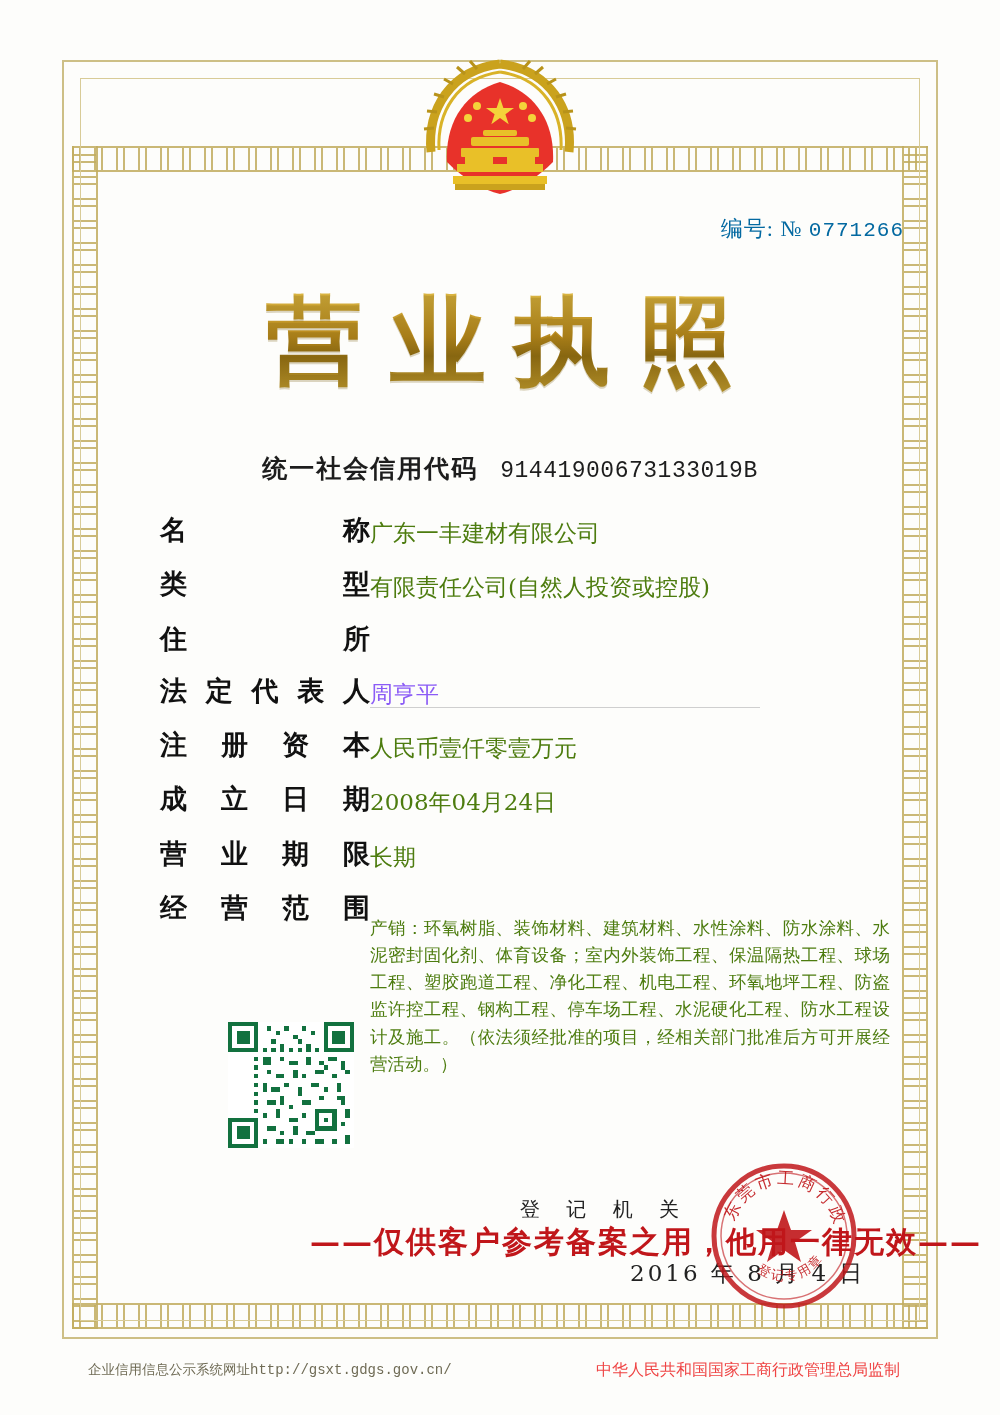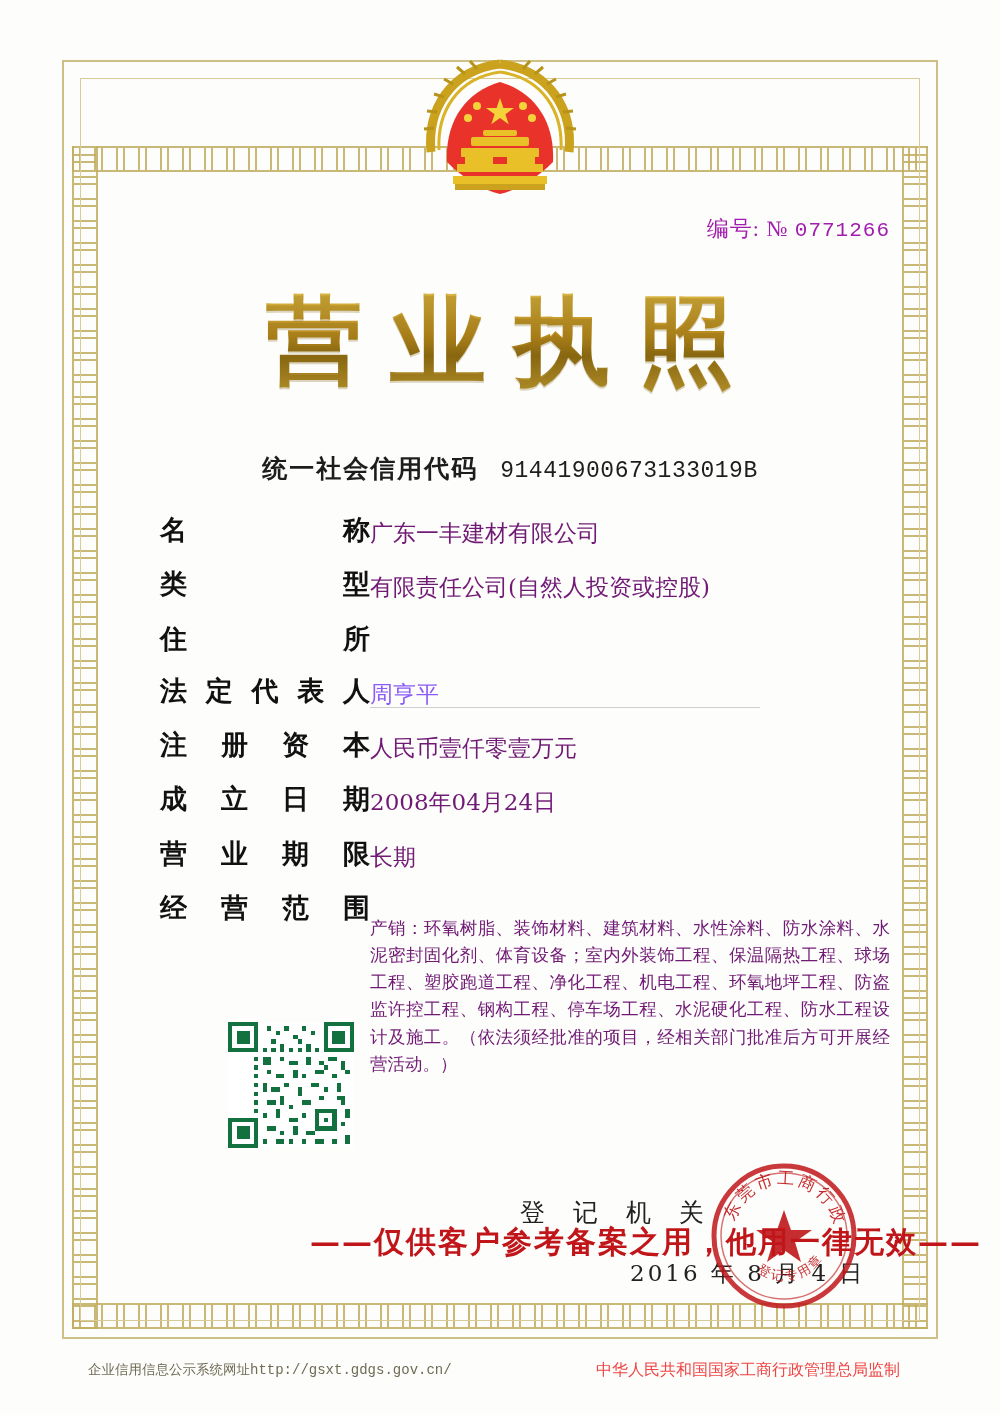--- a/index.html
+++ b/index.html
@@ -62,22 +62,22 @@
     border-left:2px solid #c2ad5f;border-right:2px solid #c2ad5f;}
 
   
   .emblem{
     position:absolute;left:50%;transform:translateX(-50%);
     top:52px;width:190px;height:170px;
   }
 
   
   .serial{
-    position:absolute;right:110px;top:214px;
-    font-size:22px;color:#a21caf;
+    position:absolute;right:96px;top:214px;
+    font-size:22px;color:#0369a1;
     letter-spacing:1px;
     font-family:"Liberation Serif",serif;
     white-space:nowrap;
   }
   .serial .no-glyph{font-family:"Liberation Serif",serif;}
   .serial .digits{font-family:"Liberation Mono",monospace;font-size:21px;letter-spacing:1px;}
 
   
   .title{
     position:absolute;top:278px;left:0;right:0;
@@ -117,21 +117,21 @@
   }
   .row .lbl{
     width:210px;flex:0 0 210px;
     font-size:27px;font-weight:bold;color:#111;
     font-family:"DejaVu Serif",serif;
     display:flex;justify-content:space-between;
     letter-spacing:0;
   }
   .row .lbl span{display:inline-block;}
   .row .val{
-    font-size:23px;color:#701a75;
+    font-size:23px;color:#4d7c0f;
     font-family:"DejaVu Serif",serif;
     padding-top:5px;
     line-height:1.45;
   }
   .row.scope .val{font-size:17.5px;line-height:1.55;max-width:520px;text-align:justify;margin-top:20px;}
   .row.scope .lbl{align-self:flex-start;}
   .row.legal .val{color:#8b5cf6;}
 
   
   .legal-underline{
@@ -141,21 +141,21 @@
 
   
   .qr{
     position:absolute;left:228px;top:1022px;
     width:126px;height:126px;
   }
 
   
   .reg-auth{
     position:absolute;left:520px;top:1196px;
-    font-size:25px;letter-spacing:10px;color:#222;
+    font-size:20px;letter-spacing:10px;color:#222;
     font-family:"DejaVu Serif",serif;
   }
   .reg-date{
     position:absolute;left:630px;top:1258px;
     font-size:23px;letter-spacing:3px;color:#222;
     font-family:"DejaVu Serif",serif;
   }
   .seal{
     position:absolute;left:700px;top:1152px;
     width:168px;height:168px;

